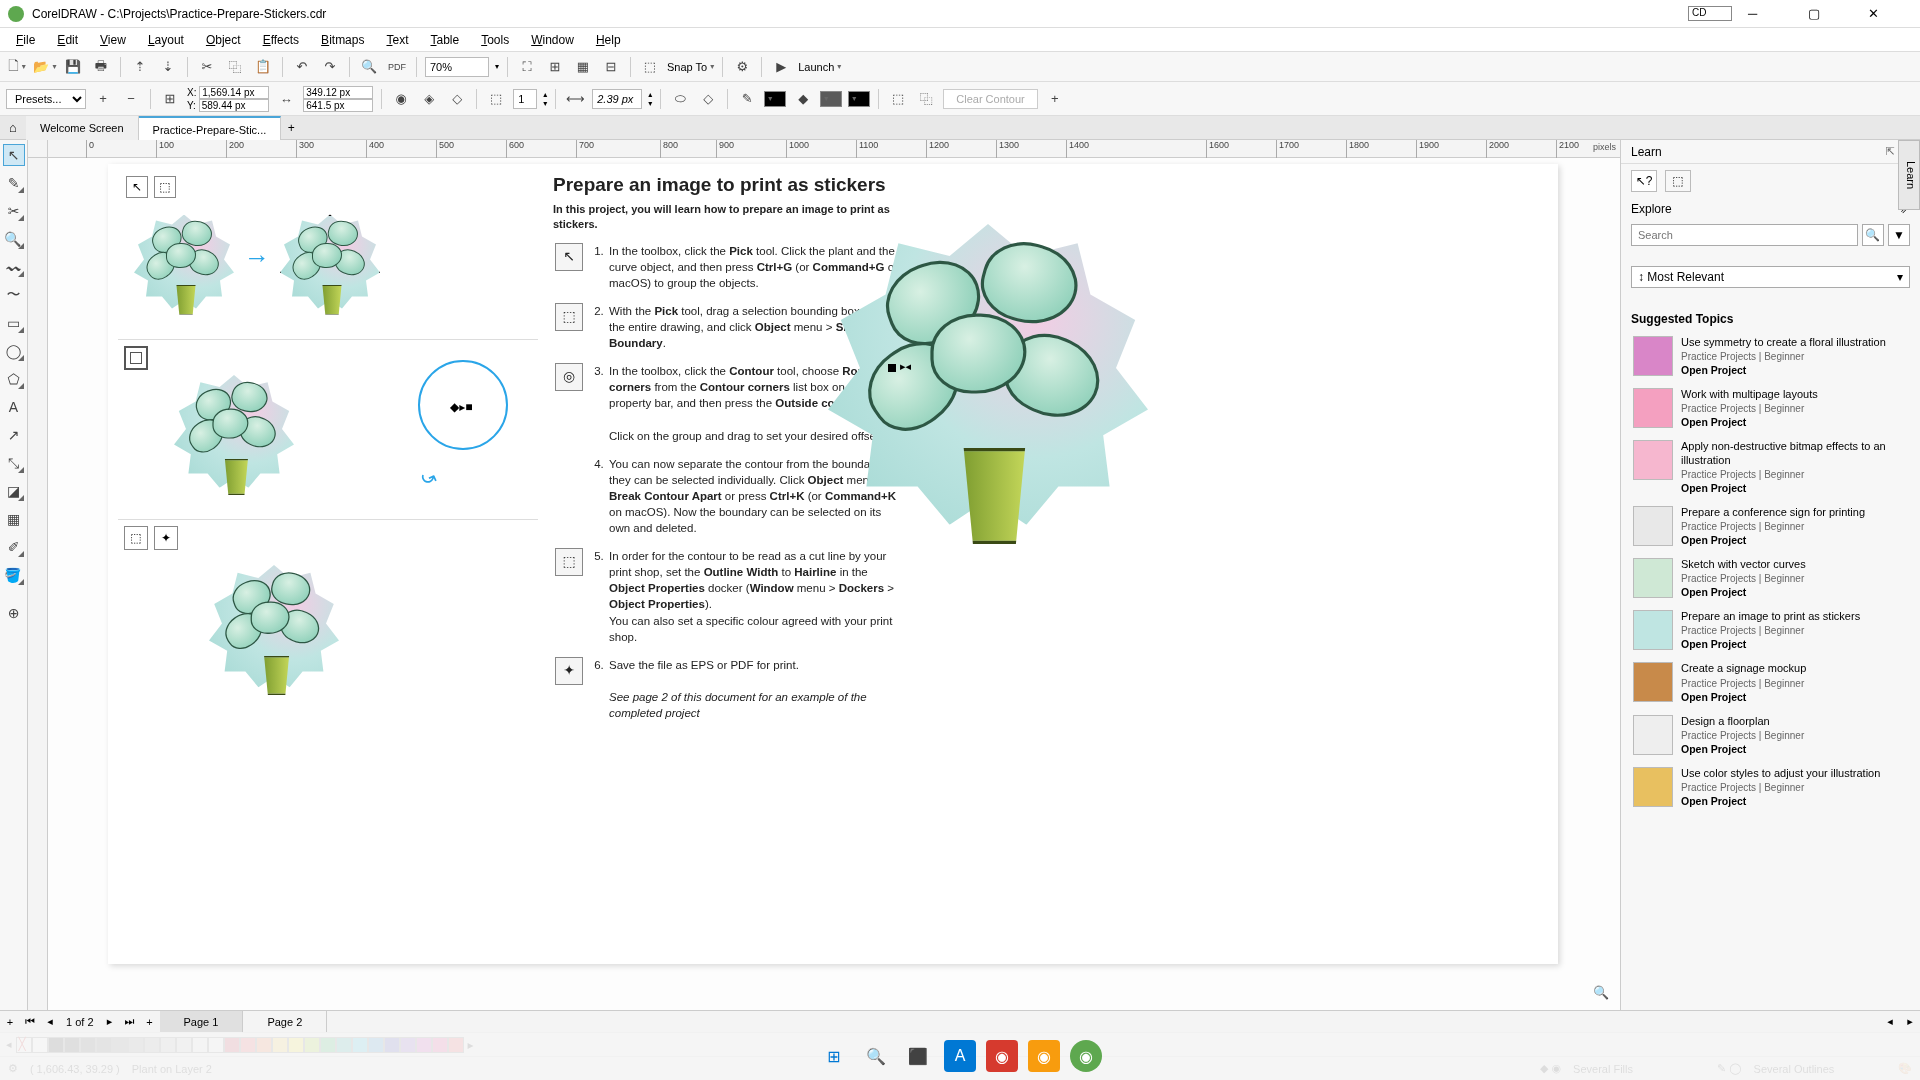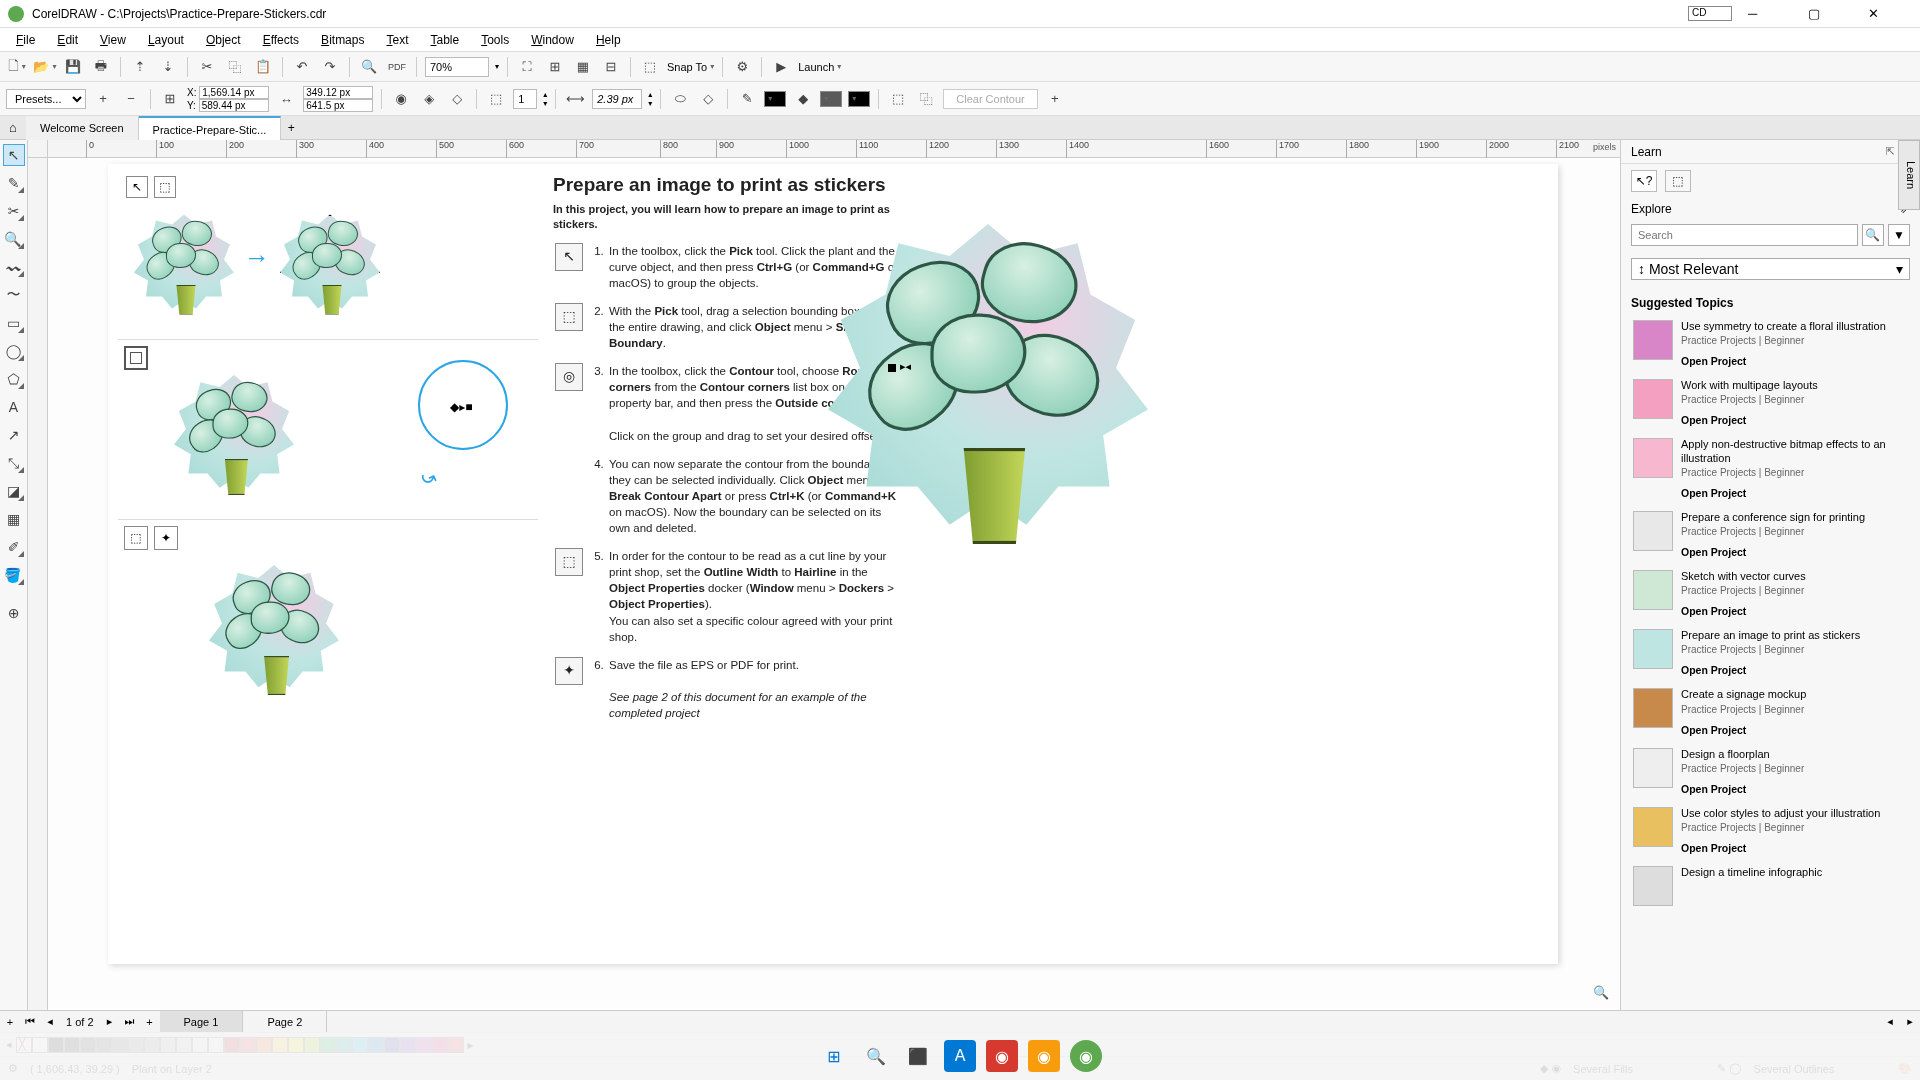--- a/index.html
+++ b/index.html
@@ -97,29 +97,29 @@
 .learn-panel { width: 300px; background: #f7f7f7; border-left: 1px solid #ccc; display: flex; flex-direction: column; }
 .lp-title { height: 24px; display: flex; align-items: center; padding: 0 10px; font-size: 12px; border-bottom: 1px solid #ddd; justify-content: space-between; }
 .lp-title .icons { display: flex; gap: 6px; font-size: 11px; color: #666; }
 .lp-sub { padding: 6px 10px; display: flex; gap: 8px; }
 .lp-sub .tab { width: 26px; height: 22px; border: 1px solid #bbb; display: flex; align-items: center; justify-content: center; }
 .lp-sub .tab.active { background: #fff; }
 .lp-explore { padding: 4px 10px; display: flex; justify-content: space-between; align-items: center; font-size: 12px; }
 .lp-search { padding: 4px 10px; display: flex; gap: 4px; }
 .lp-search input { flex: 1; height: 22px; border: 1px solid #aaa; padding: 0 6px; font-size: 11px; }
 .lp-search .sbtn { width: 22px; height: 22px; border: 1px solid #aaa; display: flex; align-items: center; justify-content: center; background: #fff; font-size: 12px; }
-.lp-sort { margin: 8px 10px; height: 22px; border: 1px solid #aaa; display: flex; align-items: center; padding: 8px 6px; font-size: 14px; background: #fff; justify-content: space-between; }
+.lp-sort { margin: 16px 10px; height: 22px; border: 1px solid #aaa; display: flex; align-items: center; padding: 8px 6px; font-size: 12px; background: #fff; justify-content: space-between; }
 .lp-heading { padding: 8px 10px 4px; font-weight: bold; font-size: 12px; }
 .lp-list { overflow-y: auto; flex: 1; padding: 0 10px 6px 10px; }
 .lp-item { display: flex; gap: 8px; padding: 6px 2px; }
 .lp-thumb { width: 40px; height: 40px; background: #ddd; border: 1px solid #bbb; flex-shrink: 0; }
 .lp-info { flex: 1; font-size: 11px; }
 .lp-info .t { font-weight: normal; line-height: 1.2; margin-bottom: 2px; }
 .lp-info .meta { color: #666; font-size: 10px; }
-.lp-info .open { font-weight: bold; font-size: 10.5px; margin-top: 9px; cursor: pointer; }
+.lp-info .open { font-weight: bold; font-size: 10.5px; margin-top: 2px; cursor: pointer; }
 
 
 .side-tab { position: absolute; right: 0; top: 140px; width: 22px; height: 70px; background: #e8e8e8; border: 1px solid #bbb; writing-mode: vertical-rl; text-align: center; font-size: 11px; padding: 6px 2px; }
 
 
 .pagenav { height: 22px; background: #f4f4f4; border-top: 1px solid #ccc; display: flex; align-items: center; font-size: 11px; }
 .pagenav .btn { width: 20px; text-align: center; cursor: pointer; }
 .pagenav .counter { padding: 0 6px; }
 .pagenav .ptab { padding: 0 24px; height: 22px; line-height: 22px; border-right: 1px solid #ccc; cursor: pointer; }
 .pagenav .ptab.active { background: #e0e0e0; }
@@ -494,26 +494,20 @@
           </div>
         </div>
         <div class="lp-item">
           <div class="lp-thumb" style="background:#e8c060;"></div>
           <div class="lp-info">
             <div class="t">Use color styles to adjust your illustration</div>
             <div class="meta">Practice Projects | Beginner</div>
             <div class="open">Open Project</div>
           </div>
         </div>
-        <div class="lp-item">
-          <div class="lp-thumb" style="background:#ddd;"></div>
-          <div class="lp-info">
-            <div class="t">Design a timeline infographic</div>
-          </div>
-        </div>
       </div>
   </div>
 </div>
 
 <div class="side-tab">Learn</div>
 
 <div class="pagenav">
   <div class="btn">+</div>
   <div class="btn">⏮</div>
   <div class="btn">◂</div>

